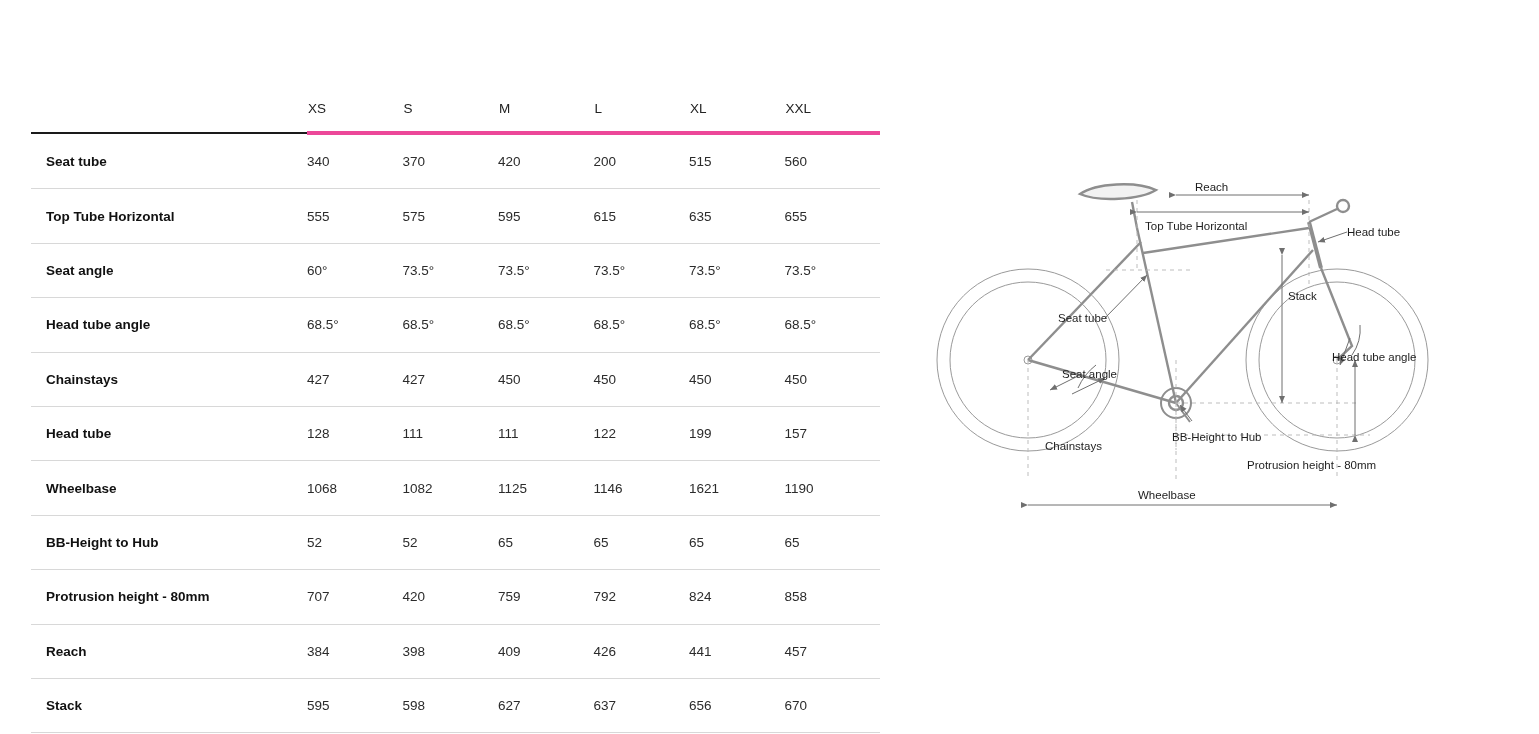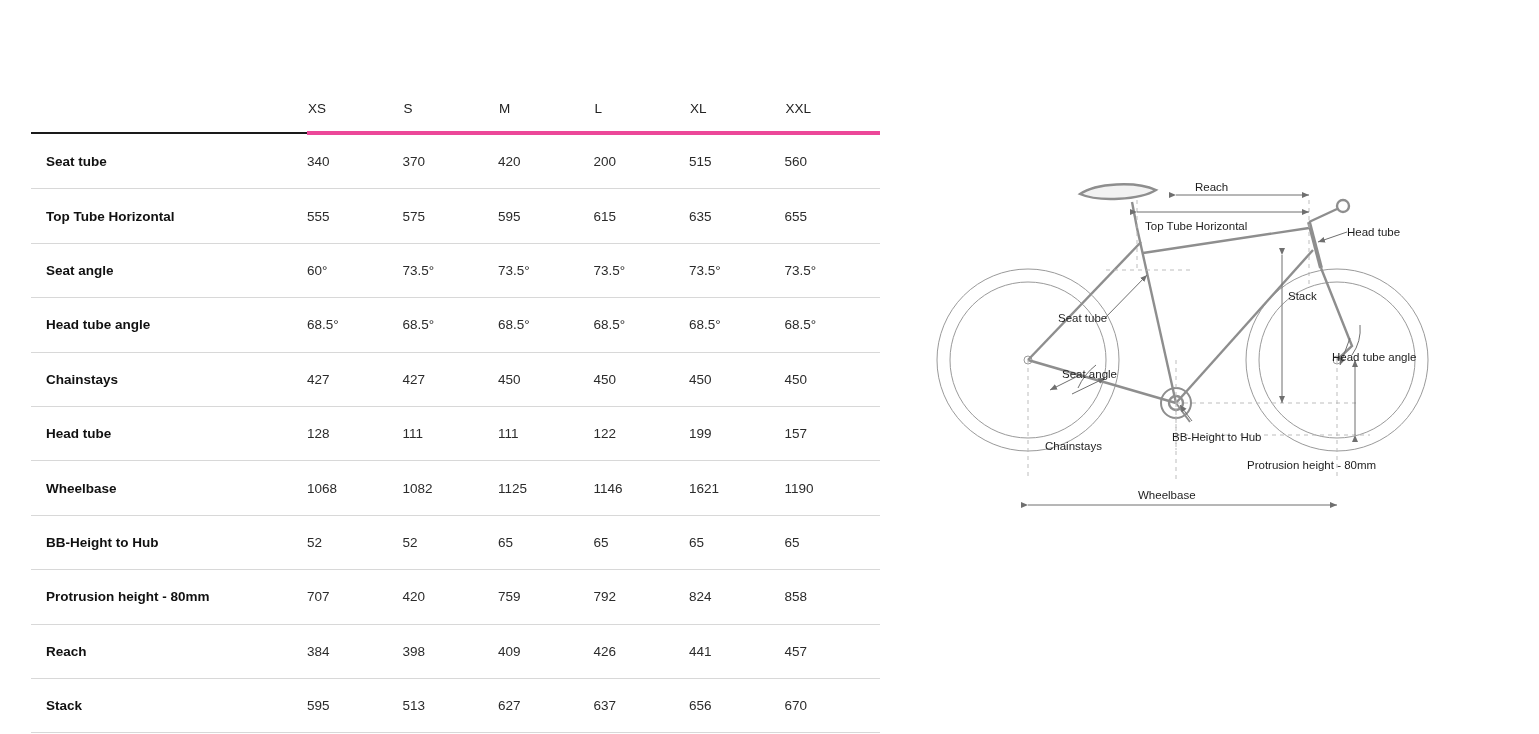--- a/index.html
+++ b/index.html
@@ -206,21 +206,21 @@
           <td class="val">384</td>
           <td class="val">398</td>
           <td class="val">409</td>
           <td class="val">426</td>
           <td class="val">441</td>
           <td class="val">457</td>
         </tr>
         <tr>
           <td class="rowlabel">Stack</td>
           <td class="val">595</td>
-          <td class="val">513</td>
+          <td class="val">598</td>
           <td class="val">627</td>
           <td class="val">637</td>
           <td class="val">656</td>
           <td class="val">670</td>
         </tr>
       </tbody>
     </table>
   </div>
 
   <div class="diagram">

